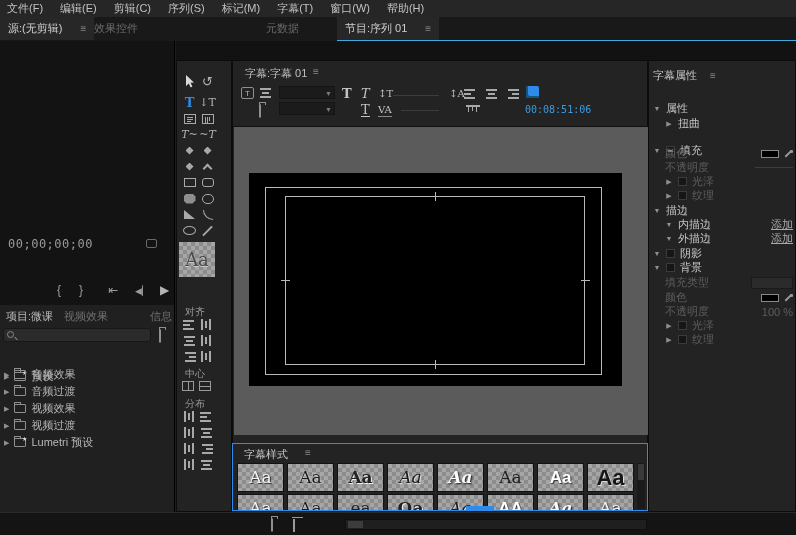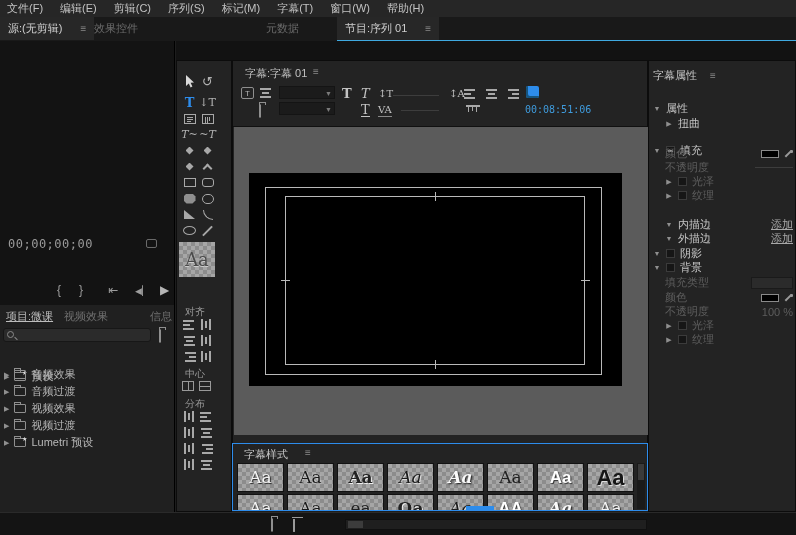--- a/index.html
+++ b/index.html
@@ -22,21 +22,21 @@
   .black-band{position:absolute;left:176px;top:41px;width:620px;height:19px;background:#121212;}
 
   
   .srcmon{position:absolute;left:0;top:41px;width:175px;height:264px;background:#131313;border-right:1px solid #000;}
   .tc-gray{font-family:"DejaVu Sans Mono",monospace;color:#9a9a9a;font-size:12px;letter-spacing:.5px;}
   .mini-ic{color:#9c9c9c;font-size:12px;line-height:12px;}
 
   
   .projpanel{position:absolute;left:0;top:305px;width:175px;height:207px;background:#202020;border-right:1px solid #000;}
   .ptab{position:absolute;top:4px;font-size:11px;color:#707070;white-space:nowrap;}
-  .ptab.on{color:#bdbdbd;text-decoration:underline;}
+  .ptab.on{color:#bdbdbd;}
   .searchbox{position:absolute;left:3px;top:23px;width:148px;height:14px;background:#2b2b2b;border:1px solid #171717;border-radius:3px;}
   .mag{position:absolute;left:3px;top:2px;width:7px;height:7px;border:1px solid #8a8a8a;border-radius:50%;}
   .mag::after{content:"";position:absolute;left:6px;top:6px;width:4px;height:1px;background:#8a8a8a;transform:rotate(45deg);}
   .fold{width:12px;height:9px;border:1px solid #8f8f8f;border-radius:1px;position:relative;}
   .fold::before{content:"";position:absolute;left:-1px;top:-3px;width:5px;height:2px;border:1px solid #8f8f8f;border-bottom:none;}
   .trow{position:absolute;left:4px;display:flex;align-items:center;gap:5px;color:#b8b8b8;}
   .tri{color:#8f8f8f;font-size:7px;}
   .star{position:absolute;right:-2px;top:-4px;color:#d8d8d8;font-size:6px;}
 
   
@@ -431,20 +431,24 @@
     <div class="prow ind" style="top:114px;">
         <span class="tri">▶</span>
         <span class="cb"></span>
         <span class="dim">光泽</span>
       </div>
     <div class="prow ind" style="top:128px;">
         <span class="tri">▶</span>
         <span class="cb"></span>
         <span class="dim">纹理</span>
       </div>
+    <div class="prow" style="top:143px;">
+        <span class="tri">▼</span>
+        <span>描边</span>
+      </div>
     <div class="prow ind" style="top:157px;">
       <span class="tri">▼</span>
         <span>内描边</span>
       <span class="rright">
           <span class="addlink">添加</span>
         </span>
     </div>
     <div class="prow ind" style="top:171px;">
       <span class="tri">▼</span>
         <span>外描边</span>

